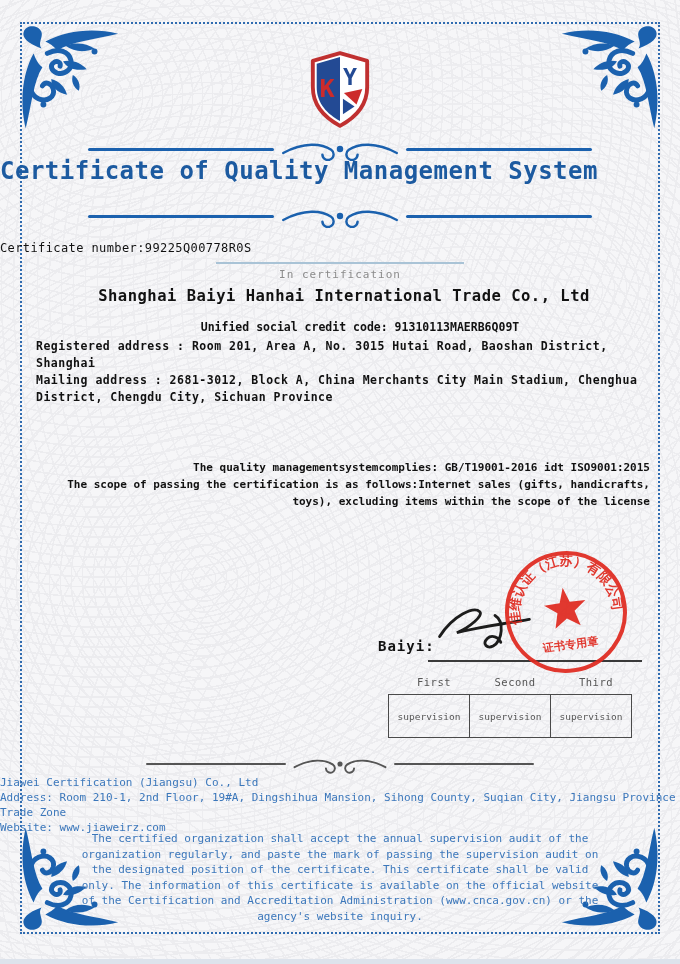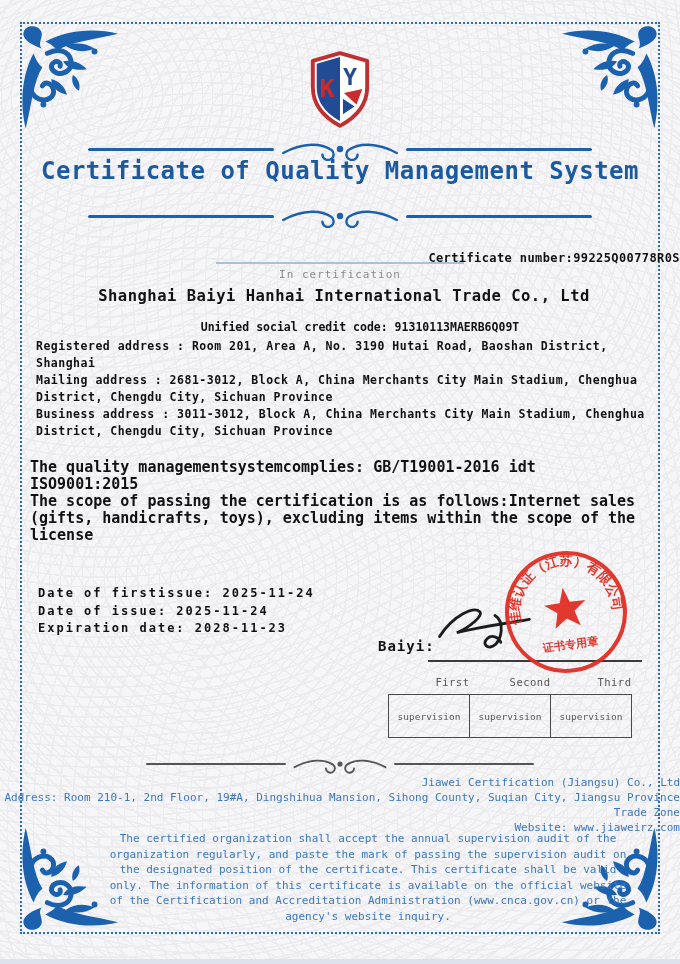--- a/index.html
+++ b/index.html
@@ -22,42 +22,42 @@
   .corner.bl{left:8px;bottom:26px;transform:scaleY(-1);}
   .corner.br{right:8px;bottom:26px;transform:scale(-1,-1);}
   .logo{left:50%;top:50px;transform:translateX(-50%);width:66px;height:80px;}
   .divider{display:flex;align-items:center;gap:6px;height:26px;}
   .divider .dl{flex:1;height:3px;background:currentColor;border-radius:2px;}
   .divider.blue{left:88px;width:504px;color:#1b61ae;}
   .divider.top-div{top:136px;}
   .divider.bottom-div{top:203px;}
   .divider.gray{left:146px;width:388px;color:#555;top:753px;height:22px;}
   .divider.gray .dl{height:1.5px;}
-  .title{top:157px;left:0;width:100%;text-align:center;font-size:24px;font-weight:bold;
+  .title{top:157px;left:0;width:100%;font-size:24px;font-weight:bold;
     color:#1c5aa0;letter-spacing:.5px;}
-  .certnum{top:241px;left:0;width:100%;text-align:right;font-size:12px;font-weight:bold;letter-spacing:.4px;margin-top:10px;}
+  .certnum{top:241px;left:0;width:100%;text-align:left;font-size:12px;font-weight:normal;letter-spacing:.4px;}
   .certnum-line{top:262px;left:50%;transform:translateX(-50%);width:248px;height:2px;background:#a9c3d6;}
   .witness{top:268px;left:0;width:100%;text-align:center;font-size:11px;color:#8b8b8b;letter-spacing:1px;}
   .company{top:287px;left:4px;width:100%;text-align:center;font-size:15.5px;font-weight:bold;letter-spacing:.5px;}
   .credit{top:320px;left:0;width:100%;text-align:center;font-size:11.5px;font-weight:bold;padding-left:20px;}
   .addresses{top:338px;left:36px;width:612px;font-size:11.5px;font-weight:bold;
     letter-spacing:.5px;line-height:17px;text-align:left;}
-  .compliance{top:459px;left:30px;width:620px;text-align:left;font-size:15px;font-weight:bold;line-height:17px;}
+  .compliance{top:459px;left:30px;width:620px;text-align:right;font-size:11px;font-weight:bold;line-height:17px;}
   .dates{top:585px;left:38px;font-size:12px;font-weight:bold;letter-spacing:2px;line-height:17.5px;}
   .signer-label{top:638px;left:378px;font-size:14px;font-weight:bold;letter-spacing:1px;}
   .signer-line{top:660px;left:428px;width:214px;height:2px;background:#3a3a3a;}
   .signature{top:598px;left:432px;width:105px;height:58px;}
   .stamp{top:548px;left:502px;width:128px;height:128px;transform:rotate(-8deg);opacity:.93;}
   .sup-table{top:676px;left:388px;border-collapse:collapse;}
   .sup-table th{font-size:10.5px;color:#555;font-weight:normal;letter-spacing:.5px;
-    text-align:right;padding:0 0 6px 10px;border:none;width:71px;}
+    text-align:center;padding:0 0 6px 10px;border:none;width:71px;}
   .sup-table td{width:71px;height:40px;border:1px solid #4a4a4a;text-align:center;
     font-size:9.5px;color:#555;margin-left:8px;}
-  .footer{top:775px;left:0;width:100%;text-align:right;font-size:11px;color:#3b77bb;line-height:15px;}
-  .notice{top:831px;left:80px;width:520px;text-align:center;font-size:11px;color:#3b77bb;line-height:15.5px;margin-left:28px;}
+  .footer{top:775px;left:0;width:100%;text-align:left;font-size:11px;color:#3b77bb;line-height:15px;}
+  .notice{top:831px;left:80px;width:520px;text-align:center;font-size:11px;color:#3b77bb;line-height:15.5px;}
   .bottom-strip{left:0;right:0;bottom:0;height:5px;background:#dde3ec;}
 </style>
 </head>
 <body>
 
 <div class="page">
 
   <svg width="0" height="0" style="position:absolute" aria-hidden="true">
     <defs>
       <g id="flourish" fill="currentColor">
@@ -124,35 +124,29 @@
     <div class="dl"></div>
   </div>
 
   <div class="abs certnum">Certificate number:99225Q00778R0S</div>
   <div class="abs certnum-line"></div>
   <div class="abs witness">In certification</div>
   <div class="abs company">Shanghai Baiyi Hanhai International Trade Co., Ltd</div>
   <div class="abs credit">Unified social credit code:  91310113MAERB6Q09T</div>
 
   <div class="abs addresses">
-    <div>Registered address : Room 201, Area A, No. 3190 Hutai Road, Baoshan District, Shanghai</div>
+    <div>Registered address : Room 201, Area A, No. 3015 Hutai Road, Baoshan District, Shanghai</div>
     <div>Mailing address : 2681-3012, Block A, China Merchants City Main Stadium, Chenghua District, Chengdu City, Sichuan Province</div>
-    <div>Business address : 3011-3012, Block A, China Merchants City Main Stadium, Chenghua District, Chengdu City, Sichuan Province</div>
   </div>
 
   <div class="abs compliance">
     <div>The quality managementsystemcomplies: GB/T19001-2016 idt ISO9001:2015</div>
     <div>The scope of passing the certification is as follows:Internet sales (gifts, handicrafts, toys), excluding items within the scope of the license</div>
   </div>
 
-  <div class="abs dates">
-    <div>Date of firstissue: 2025-11-24</div>
-    <div>Date of issue: 2025-11-24</div>
-    <div>Expiration date: 2028-11-23</div>
-  </div>
 
   <div class="abs signer-label">Baiyi:</div>
   <svg class="abs signature" viewBox="0 0 110 60">
     <g fill="none" stroke="#1c1c1c" stroke-width="3" stroke-linecap="round">
       <path d="M8 40 C22 18 44 8 50 14 C54 18 40 30 26 36 C40 32 78 26 102 22"></path>
       <path d="M66 18 C76 24 74 44 64 50 C58 53 52 48 58 42 C62 38 70 40 72 46"></path>
     </g>
   </svg>
   <div class="abs signer-line"></div>
 

